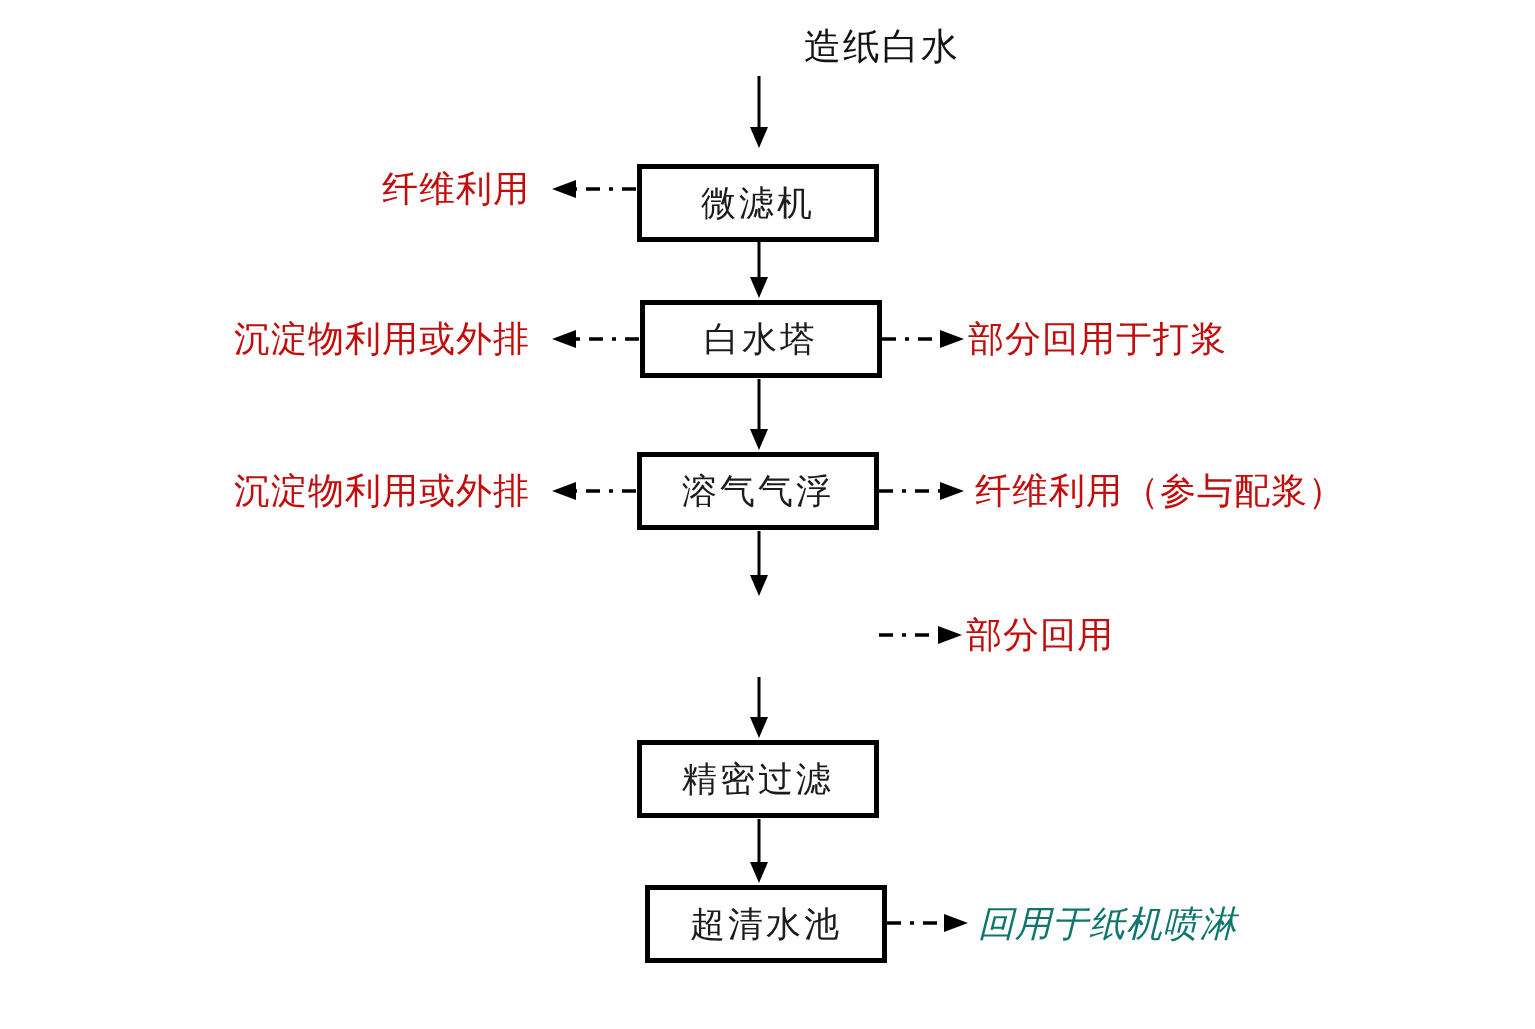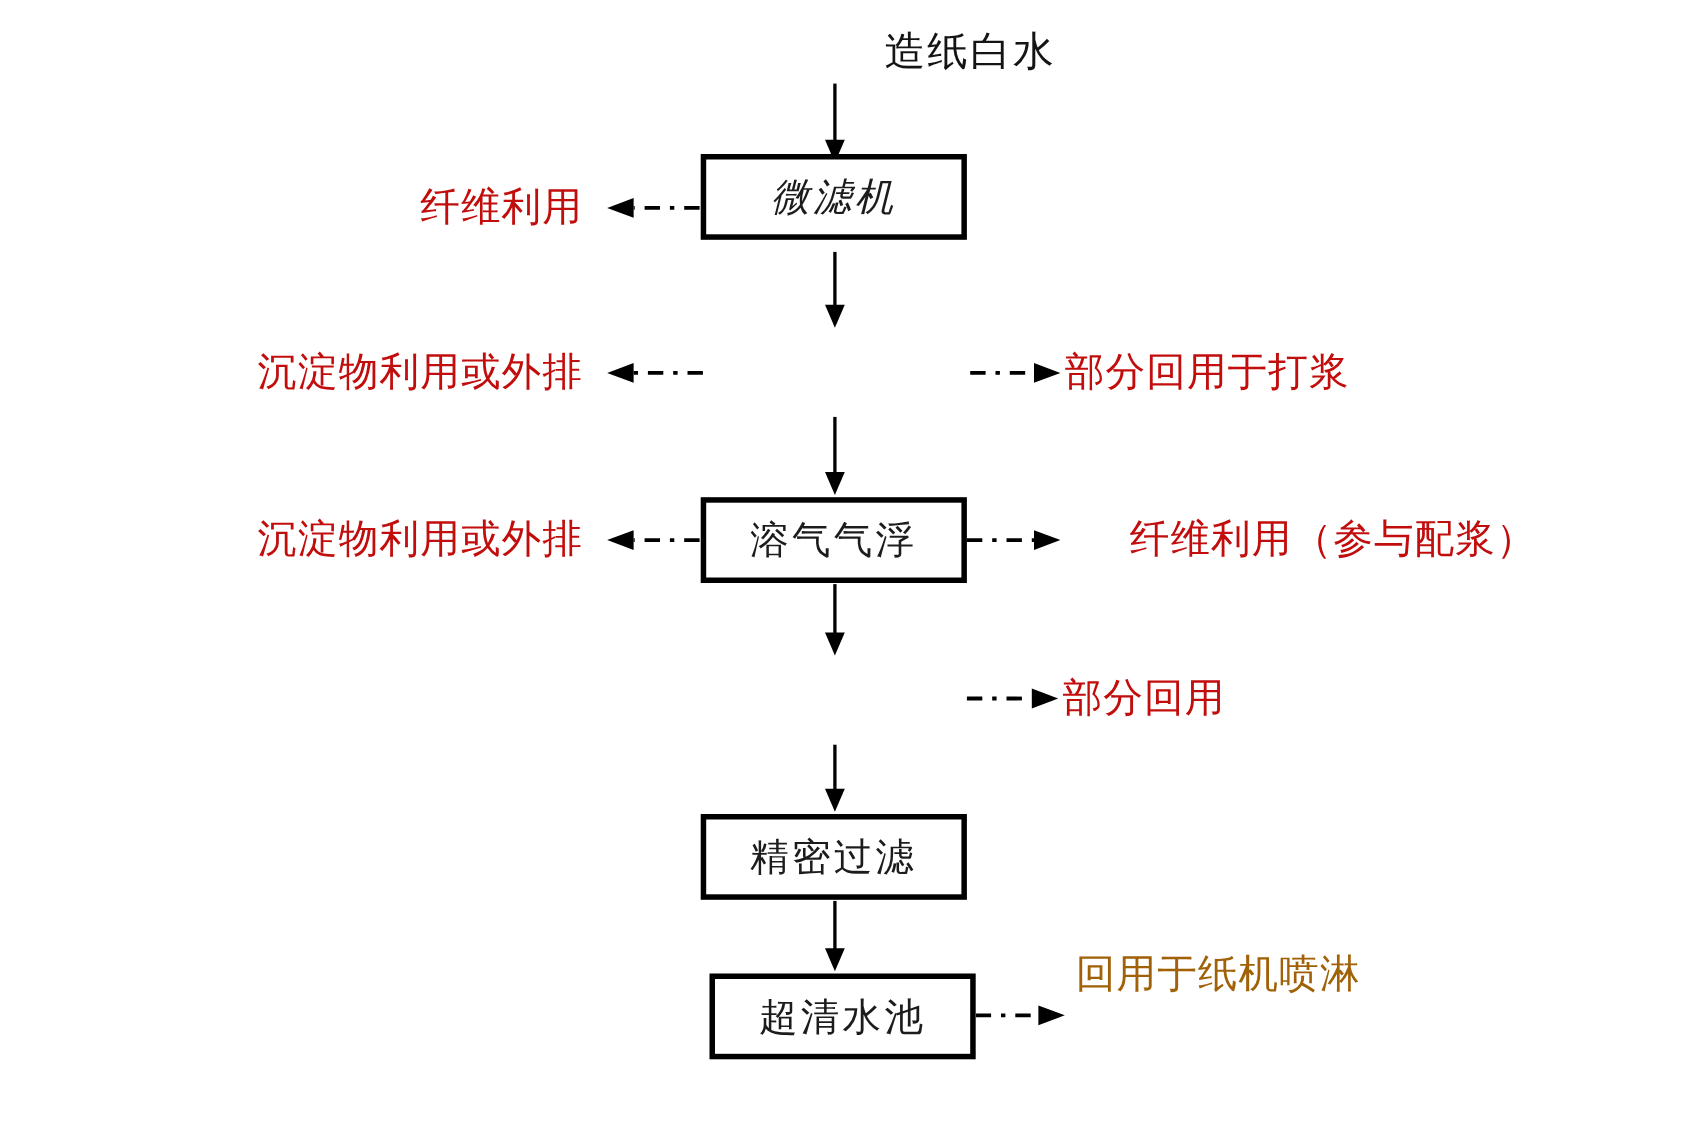--- a/index.html
+++ b/index.html
@@ -9,21 +9,21 @@
   }
   .title{
     position:absolute;left:560px;top:24px;width:400px;height:46px;line-height:46px;
     text-align:right;font-size:37px;color:#141414;letter-spacing:2px;
   }
   .pbox{
     position:absolute;width:232px;height:68px;border:5px solid #000000;background:#ffffff;
     display:flex;align-items:center;justify-content:center;
     font-size:35px;color:#1c1c1c;letter-spacing:3px;
   }
-  .b1{left:637px;top:140px;font-style:italic;}
+  .b1{left:637px;top:164px;}
   .b2{left:640px;top:300px;}
   .b3{left:637px;top:452px;}
   .b4{left:637px;top:598px;}
   .b5{left:637px;top:740px;}
   .b6{left:645px;top:885px;justify-content:center;}
   .side-label{
     position:absolute;height:44px;line-height:44px;font-size:36px;white-space:nowrap;
     letter-spacing:1px;
   }
   .left-label{}
@@ -93,32 +93,35 @@
     </g>
     <g>
       <line class="dash-line" x1="887" y1="923" x2="944" y2="923"></line>
         <polygon class="head" points="968,923 944,914 944,932"></polygon>
     </g>
   </svg>
 
   <div class="pbox b1">
     <span>微滤机</span>
   </div>
+  <div class="pbox b2">
+    <span>白水塔</span>
+  </div>
   <div class="pbox b3">
     <span>溶气气浮</span>
   </div>
   <div class="pbox b5">
     <span>精密过滤</span>
   </div>
   <div class="pbox b6">
     <span>超清水池</span>
   </div>
 
   <div class="side-label left-label" style="right:1005px;top:167px;color:#c20d0d;">纤维利用</div>
   <div class="side-label left-label" style="right:1005px;top:317px;color:#c20d0d;">沉淀物利用或外排</div>
   <div class="side-label left-label" style="right:1005px;top:469px;color:#c20d0d;">沉淀物利用或外排</div>
 
   <div class="side-label" style="left:968px;top:317px;color:#c20d0d;">部分回用于打浆</div>
-  <div class="side-label" style="left:1027px;top:469px;color:#c20d0d;">纤维利用（参与配浆）</div>
+  <div class="side-label" style="left:975px;top:469px;color:#c20d0d;">纤维利用（参与配浆）</div>
   <div class="side-label" style="left:966px;top:613px;color:#c20d0d;">部分回用</div>
-  <div class="side-label" style="left:978px;top:864px;color:#a16207;">回用于纸机喷淋</div>
+  <div class="side-label" style="left:978px;top:902px;color:#0f766e;font-style:italic;">回用于纸机喷淋</div>
 
 </div>
 
 </body></html>

